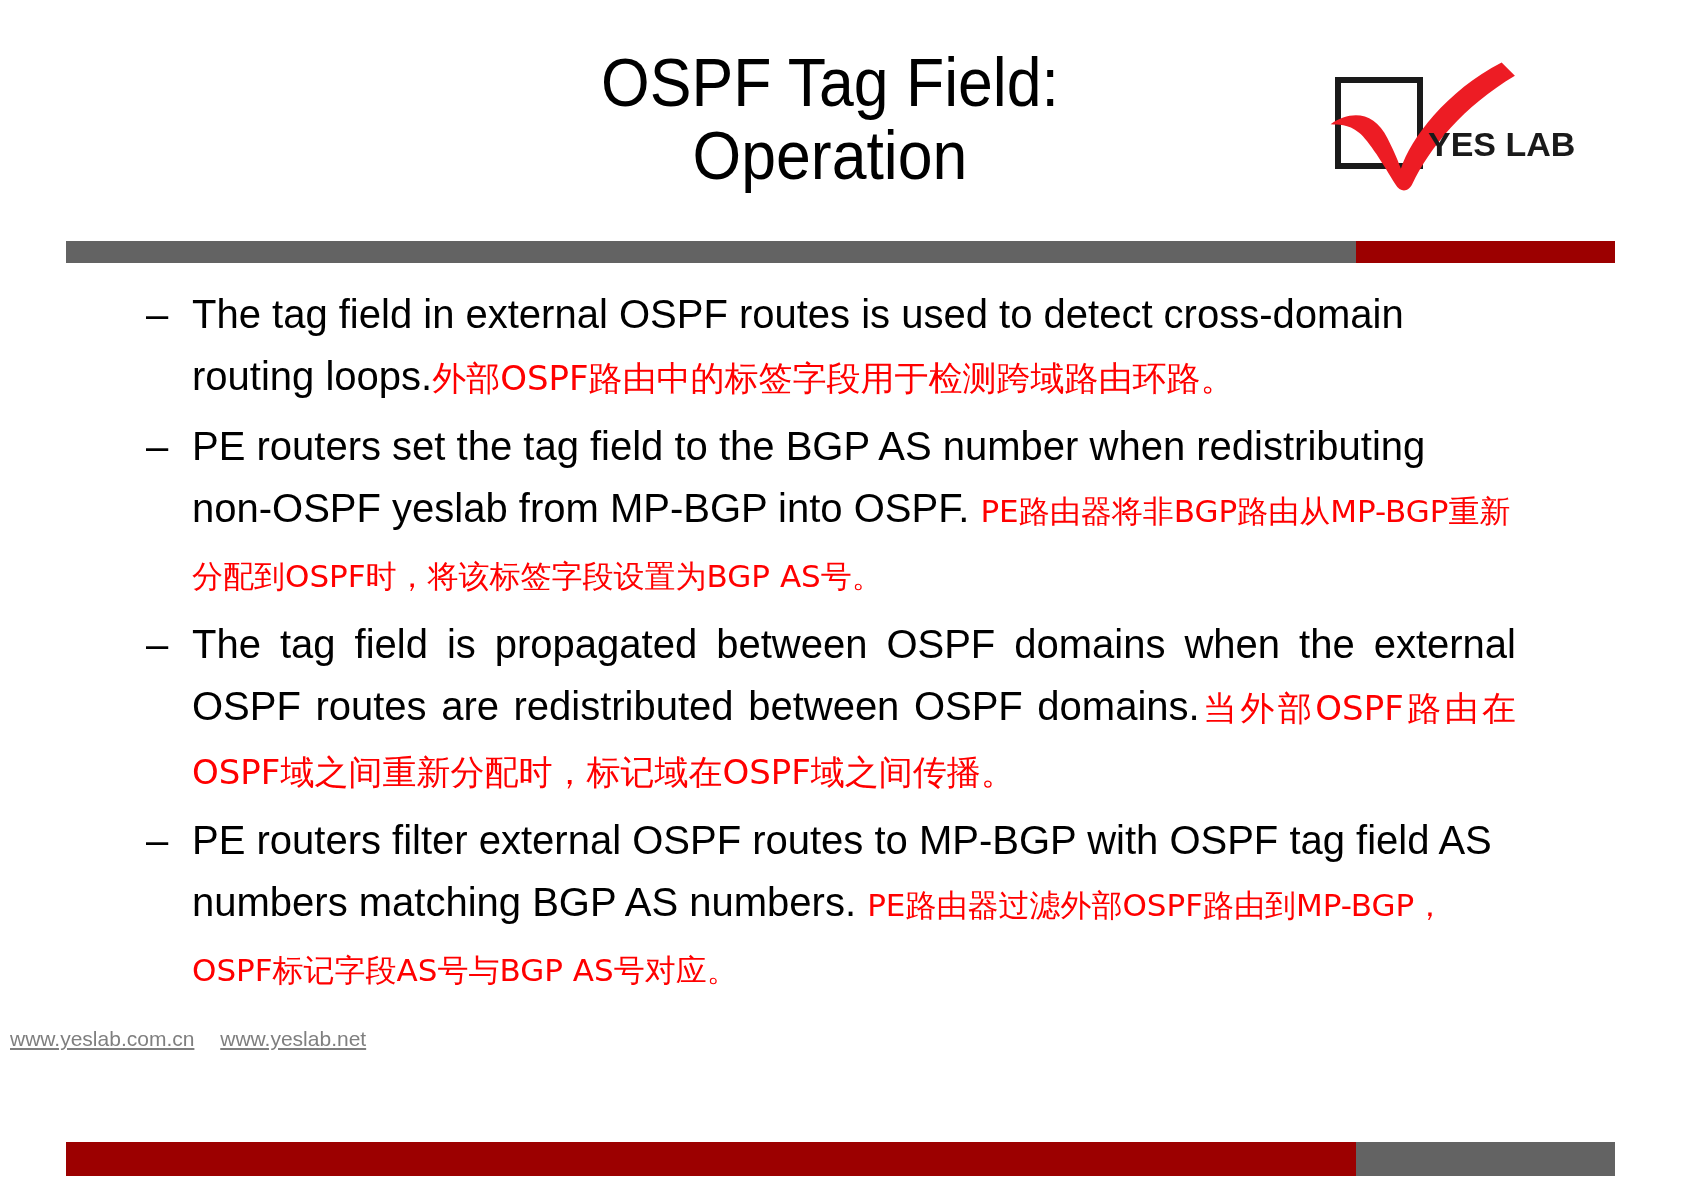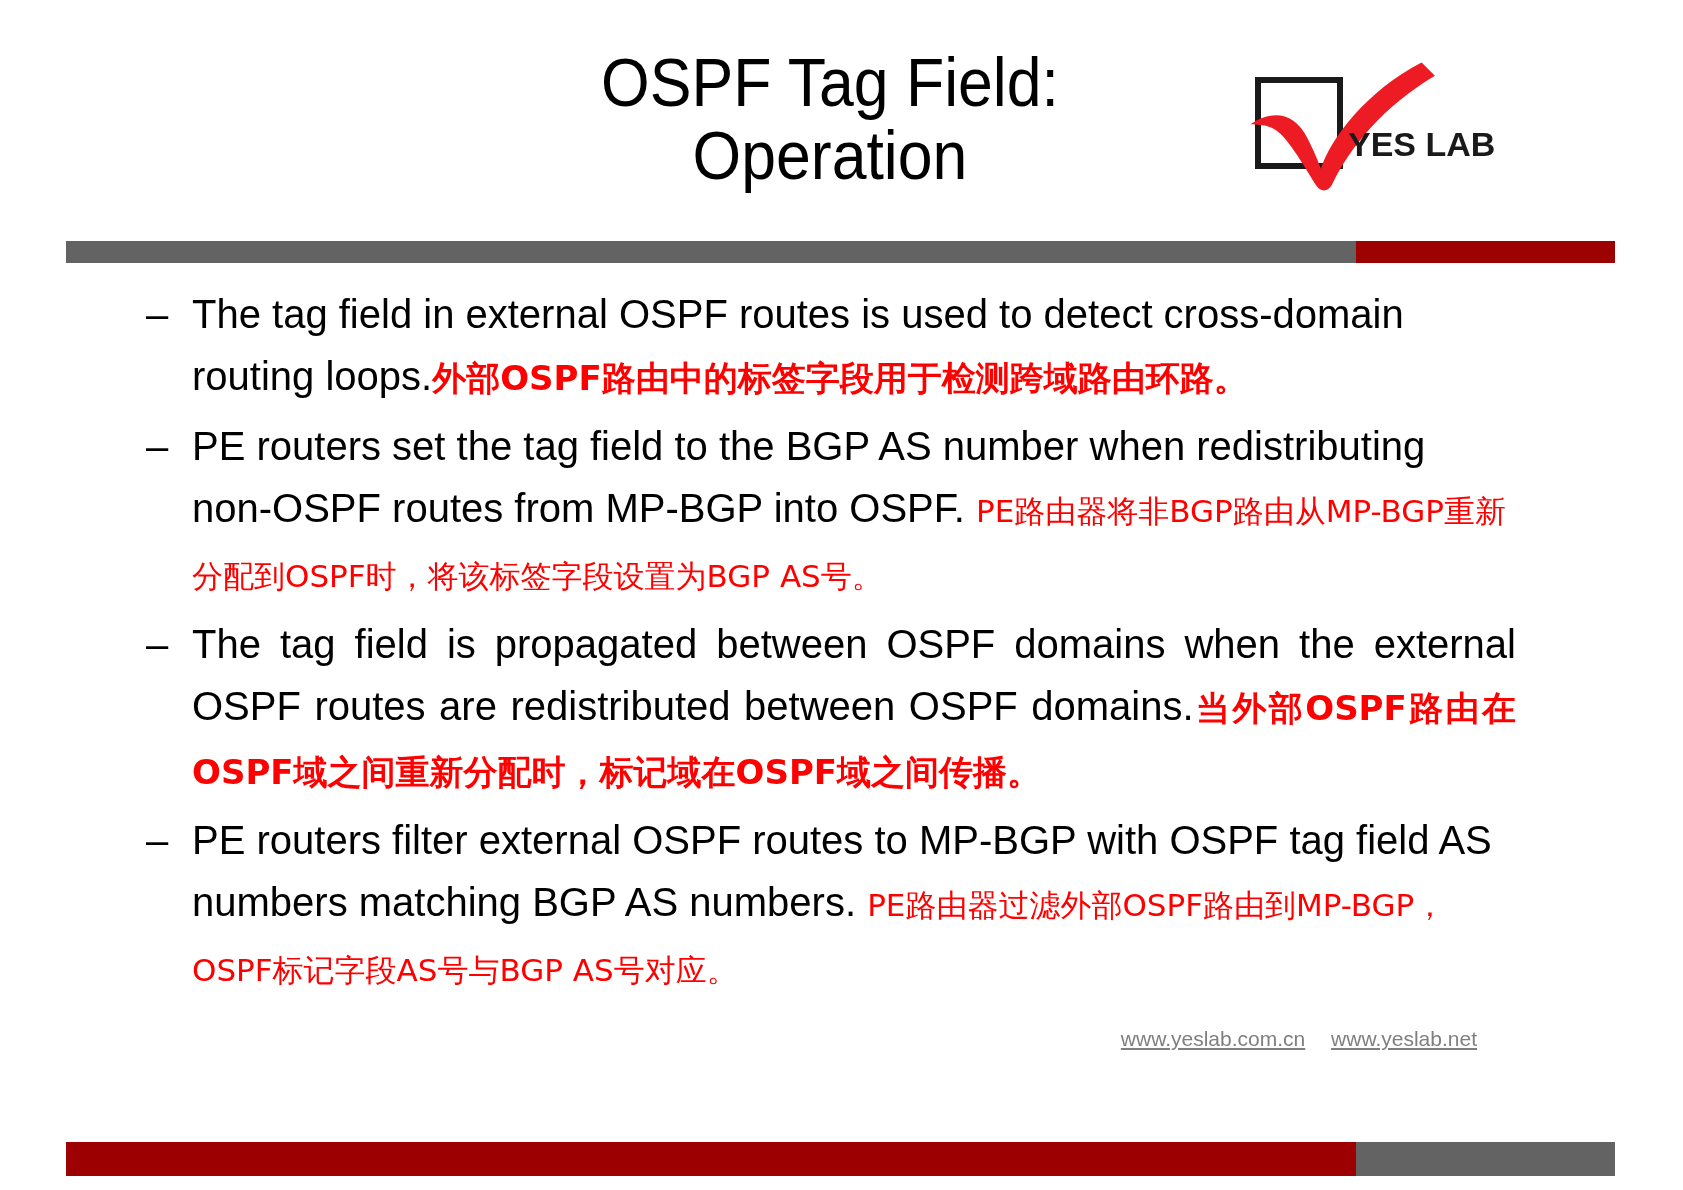--- a/index.html
+++ b/index.html
@@ -29,21 +29,21 @@
     font-weight: 400;
     color: #000000;
     letter-spacing: 0px;
     font-family: "Liberation Sans Narrow", "Liberation Sans", sans-serif;
     transform: scaleX(0.92);
   }
 
   
   .logo {
     position: absolute;
-    left: 1240px;
+    left: 1320px;
     top: 58px;
     width: 300px;
     height: 175px;
   }
   .logo svg { display: block; }
 
   
   .top-rule {
     position: absolute;
     left: 66px;
@@ -89,35 +89,34 @@
     line-height: 62px;
     color: #000000;
     font-family: "Liberation Sans Narrow", "Liberation Sans", sans-serif;
     transform-origin: left top;
   }
   .btext.justify { text-align: justify; text-align-last: left; }
   .cn {
     color: #FF0000;
     font-size: 34px;
     font-family: "DejaVu Sans", "Liberation Sans", sans-serif;
-    font-weight: bold;
   }
   .cn-small {
     color: #FF0000;
     font-size: 31px;
     font-family: "DejaVu Sans", "Liberation Sans", sans-serif;
   }
 
   
   .footer-links {
     position: absolute;
     left: 0;
     top: 1027px;
     width: 1487px;
-    text-align: right;
+    text-align: left;
     font-size: 21px;
     color: #7F7F7F;
   }
   .footer-links a, .footer-links span.flink {
     color: #7F7F7F;
     text-decoration: underline;
     margin: 0 10px;
     cursor: pointer;
   }
 
@@ -164,21 +163,21 @@
 
 <div class="body-area">
 
   <div class="bullet">
     <div class="dash">–</div>
     <div class="btext"><span>The tag field in external OSPF routes is used to detect cross-domain routing loops.</span><span class="cn">外部OSPF路由中的标签字段用于检测跨域路由环路。</span></div>
   </div>
 
   <div class="bullet">
     <div class="dash">–</div>
-    <div class="btext"><span>PE routers set the tag field to the BGP AS number when redistributing non-OSPF routes from MP-BGP into OSPF. </span><span class="cn-small">PE路由器将非BGP路由从MP-BGP重新分配到OSPF时，将该标签字段设置为BGP AS号。</span></div>
+    <div class="btext"><span>PE routers set the tag field to the BGP AS number when redistributing non-OSPF yeslab from MP-BGP into OSPF. </span><span class="cn-small">PE路由器将非BGP路由从MP-BGP重新分配到OSPF时，将该标签字段设置为BGP AS号。</span></div>
   </div>
 
   <div class="bullet">
     <div class="dash">–</div>
     <div class="btext justify"><span>The tag field is propagated between OSPF domains when  the external OSPF routes are redistributed between OSPF domains.</span><span class="cn">当外部OSPF路由在OSPF域之间重新分配时，标记域在OSPF域之间传播。</span></div>
   </div>
 
   <div class="bullet">
     <div class="dash">–</div>
     <div class="btext"><span>PE routers filter external OSPF routes to MP-BGP with OSPF  tag field AS numbers matching BGP AS numbers. </span><span class="cn-small">PE路由器过滤外部OSPF路由到MP-BGP， OSPF标记字段AS号与BGP AS号对应。</span></div>

